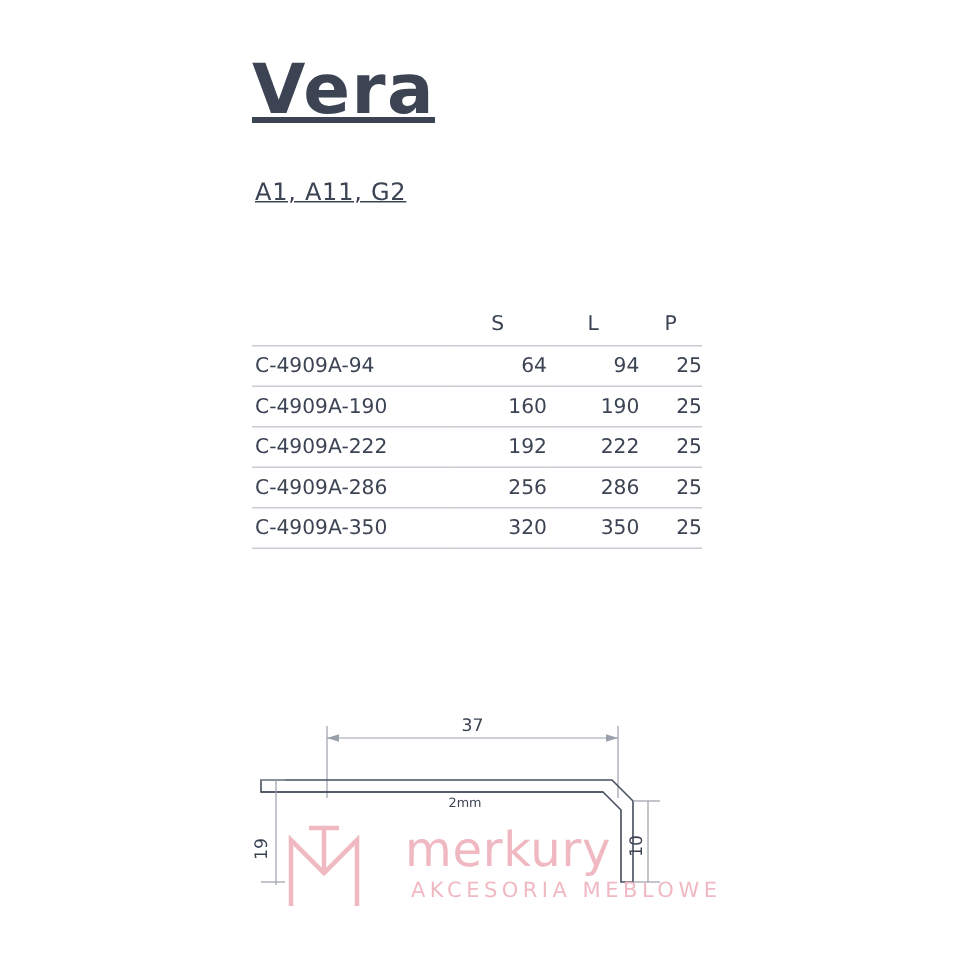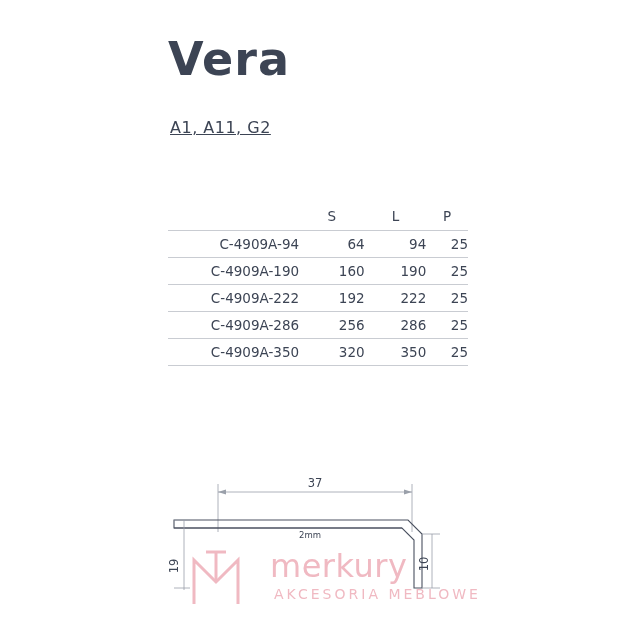--- a/index.html
+++ b/index.html
@@ -24,20 +24,21 @@
   
   .title {
     position: absolute;
     left: 168px;
     top: 36px;
     font-size: 46px;
     font-weight: bold;
     letter-spacing: 1px;
     color: #3c4454;
     line-height: 1;
+    text-decoration: underline;
   }
   .subtitle {
     position: absolute;
     left: 170px;
     top: 118px;
     font-size: 16px;
     color: #3c4454;
     letter-spacing: 0.5px;
     text-decoration: underline;
   }
@@ -53,21 +54,21 @@
     color: #3c4454;
   }
   .table th {
     font-weight: normal;
     padding: 3px 0 6px 0;
     border-bottom: 1px solid #c9ccd2;
     text-align: center;
   }
   .table th.name-col,
   .table td.name-col {
-    text-align: right;
+    text-align: left;
     width: 130px;
     padding-left: 2px;
   }
   .table td {
     padding: 5px 0 5px 0;
     border-bottom: 1px solid #c9ccd2;
     text-align: right;
   }
   .table th.s-col, .table td.s-col { width: 66px; }
   .table th.l-col, .table td.l-col { width: 62px; }

